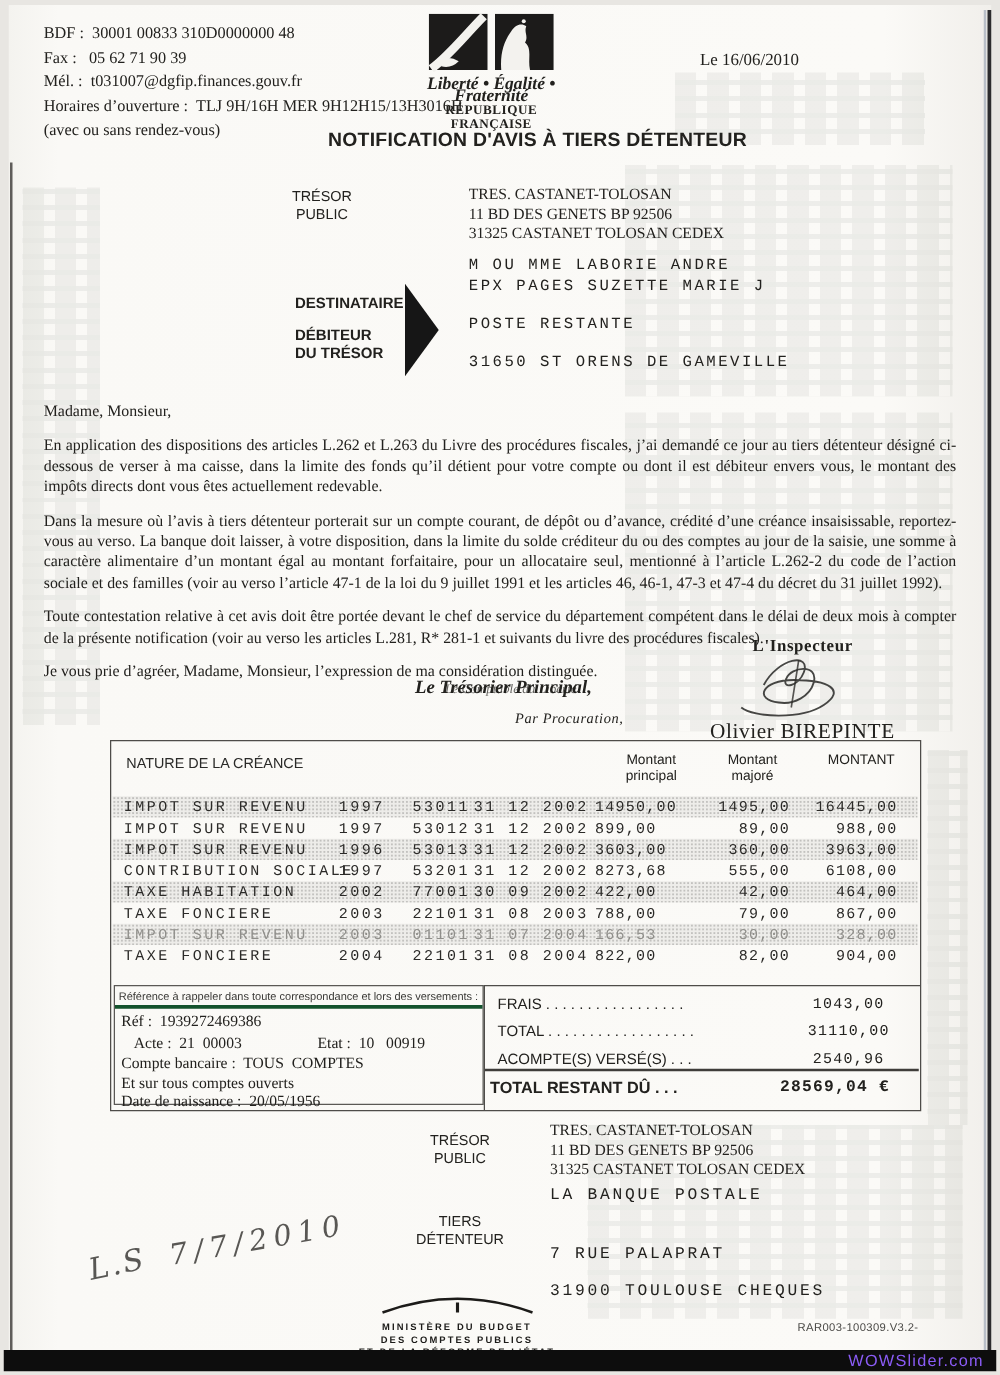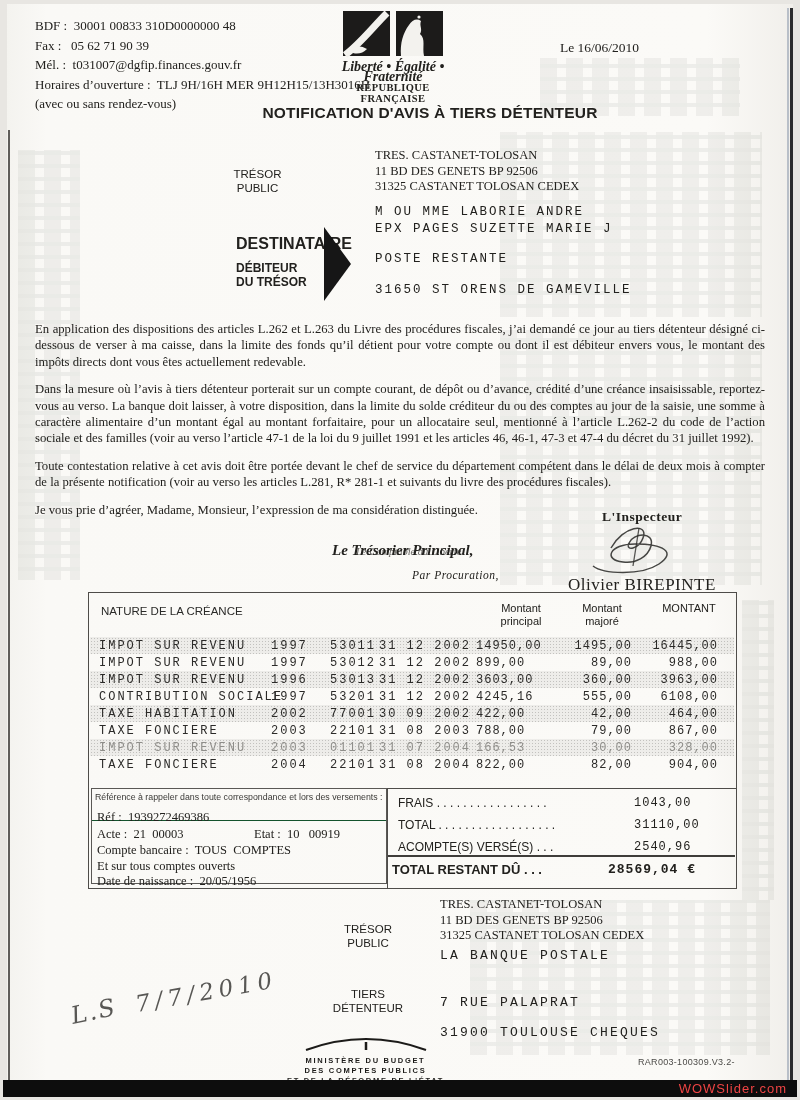--- a/index.html
+++ b/index.html
@@ -8,41 +8,41 @@
   .page{position:absolute;left:7px;top:4px;width:786px;height:1078px;
         background:linear-gradient(90deg,#f4f3ef 0,#faf9f6 40px,#fbfaf7 700px,#f1efeb 786px);}
   .abs{position:absolute;}
   .serif{font-family:"Liberation Serif","DejaVu Serif",serif;}
   .sans{font-family:"Liberation Sans","DejaVu Sans",sans-serif;}
   .mono{font-family:"Liberation Mono","DejaVu Sans Mono",monospace;}
   .pre{white-space:pre;}
   .b{font-weight:bold;}
   .i{font-style:italic;}
   .center{text-align:center;}
-  .right{text-align:left;}
+  .right{text-align:center;}
 
   
   .edge-left{position:absolute;left:8px;top:130px;width:2px;height:950px;background:#44423f;opacity:.85;}
   .edge-right{position:absolute;left:790px;top:8px;width:3px;height:1074px;background:#2c2c2e;}
   .edge-right-inner{position:absolute;left:787px;top:8px;width:2px;height:1074px;background:#8a97ab;opacity:.55;}
 
   
   .bleed{position:absolute;z-index:1;pointer-events:none;opacity:.07;filter:blur(.4px);
     background-image:
       repeating-linear-gradient(0deg, transparent 0 9px, rgba(20,40,25,.8) 9px 13px),
       repeating-linear-gradient(90deg, rgba(20,30,20,.7) 0 17px, transparent 17px 26px);}
 
   .content{position:absolute;inset:0;z-index:2;}
 
   .hdr-line{font-size:13px;line-height:19.5px;}
   .title{font-size:15.5px;letter-spacing:.2px;}
 
   .addr-serif{font-size:12.5px;line-height:15.5px;}
   .mono-line{font-size:12.5px;letter-spacing:2px;}
-  .side-label{font-size:11.5px;line-height:13.5px;margin-top:16px;}
+  .side-label{font-size:11.5px;line-height:13.5px;}
   .arrow{width:0;height:0;border-top:37px solid transparent;border-bottom:37px solid transparent;
          border-left:27px solid #161616;}
 
   .bodytext{width:730px;font-size:12.7px;line-height:16.4px;text-align:justify;}
   .bodytext p{margin:0 0 11px 0;}
 
   
   .tbox{left:88px;top:592px;width:649px;height:297px;border:1.5px solid #4e4c49;box-sizing:border-box;}
   .thead{font-size:11.5px;color:#2a2a28;}
   .thead-small{font-size:11px;line-height:12.5px;}
@@ -53,35 +53,35 @@
   .trow .c-code{left:240px;}
   .trow .c-date{left:289px;text-align:center;}
   .trow .c-p{left:386px;width:84px;text-align:left;letter-spacing:1px;}
   .trow .c-m{left:476px;width:66px;text-align:right;letter-spacing:1px;}
   .trow .c-t{left:548px;width:80px;text-align:right;letter-spacing:1px;}
   .shaded{background-color:rgba(30,30,30,.06);
     background-image:radial-gradient(rgba(40,40,38,.22) .8px, transparent .9px);background-size:3px 3px;}
   .faded span{color:#8f8e8a;}
 
   .refbox{left:2px;top:195px;width:296px;height:96px;border:1px solid #5a5855;box-sizing:border-box;}
-  .refhead{font-size:8.8px;padding:3px 2px 18px 3px;border-bottom:1px solid #14532d;color:#3a3936;}
+  .refhead{font-size:8.8px;padding:3px 2px 2px 3px;border-bottom:3px solid #14532d;color:#3a3936;}
   .refline{font-size:12.5px;line-height:16.5px;}
 
   .totbox{left:298px;top:195px;width:349px;height:100px;border-left:1.5px solid #4e4c49;
           border-top:1.5px solid #4e4c49;box-sizing:border-box;}
   .totlbl{font-size:12px;}
   .totval{font-size:12px;letter-spacing:1px;}
   .sep{left:0;top:66px;width:347px;border-top:2px solid #3f3d3a;}
   .restlbl{font-size:13px;}
   .restval{font-size:13px;letter-spacing:1px;}
 
   .ministry-line{font-size:7.5px;letter-spacing:1.7px;line-height:10px;font-weight:bold;color:#1c1b19;}
   .rar{font-size:9px;color:#4c4b48;letter-spacing:.3px;}
   .bottom-bar{position:absolute;left:3px;top:1080px;width:794px;height:17px;background:#0d0d0d;z-index:3;}
-  .watermark{position:absolute;right:10px;top:1px;font-size:13px;letter-spacing:1px;color:#ef4444;
+  .watermark{position:absolute;right:10px;top:1px;font-size:13px;letter-spacing:1px;color:#8b5cf6;
              font-family:"Liberation Sans","DejaVu Sans",sans-serif;}
 </style>
 </head>
 <body>
 
 <div class="stage">
   <div class="page"></div>
 
   <div class="bleed" style="left:500px;top:132px;width:262px;height:185px;"></div>
   <div class="bleed" style="left:540px;top:58px;width:200px;height:58px;"></div>
@@ -126,28 +126,29 @@
       <div>TRES. CASTANET-TOLOSAN</div>
       <div>11 BD DES GENETS BP 92506</div>
       <div>31325 CASTANET TOLOSAN CEDEX</div>
     </div>
 
     <div class="abs mono mono-line pre" style="left:375px;top:205px;">M OU MME LABORIE ANDRE</div>
     <div class="abs mono mono-line pre" style="left:375px;top:222px;">EPX PAGES SUZETTE MARIE J</div>
     <div class="abs mono mono-line pre" style="left:375px;top:252px;">POSTE RESTANTE</div>
     <div class="abs mono mono-line pre" style="left:375px;top:283px;">31650 ST ORENS DE GAMEVILLE</div>
 
-    <div class="abs sans b" style="left:236px;top:235px;font-size:16px;">DESTINATAIRE</div>
+    <div class="abs sans b" style="left:236px;top:235px;font-size:12px;">DESTINATAIRE</div>
     <div class="abs sans b" style="left:236px;top:261px;font-size:12px;line-height:14px;">
       <div>DÉBITEUR</div>
       <div>DU TRÉSOR</div>
     </div>
     <div class="abs arrow" style="left:324px;top:227px;"></div>
 
     <div class="abs bodytext" style="left:35px;top:321px;">
+      <p style="text-align:left;">Madame, Monsieur,</p>
       <p>En application des dispositions des articles L.262 et L.263 du Livre des procédures fiscales, j’ai demandé ce jour au tiers détenteur désigné ci-dessous de verser à ma caisse, dans la limite des fonds qu’il détient pour votre compte ou dont il est débiteur envers vous, le montant des impôts directs dont vous êtes actuellement redevable.</p>
       <p>Dans la mesure où l’avis à tiers détenteur porterait sur un compte courant, de dépôt ou d’avance, crédité d’une créance insaisissable, reportez-vous au verso. La banque doit laisser, à votre disposition, dans la limite du solde créditeur du ou des comptes au jour de la saisie, une somme à caractère alimentaire d’un montant égal au montant forfaitaire, pour un allocataire seul, mentionné à l’article L.262-2 du code de l’action sociale et des familles (voir au verso l’article 47-1 de la loi du 9 juillet 1991 et les articles 46, 46-1, 47-3 et 47-4 du décret du 31 juillet 1992).</p>
       <p>Toute contestation relative à cet avis doit être portée devant le chef de service du département compétent dans le délai de deux mois à compter de la présente notification (voir au verso les articles L.281, R* 281-1 et suivants du livre des procédures fiscales).</p>
       <p style="text-align:left;">Je vous prie d’agréer, Madame, Monsieur, l’expression de ma considération distinguée.</p>
     </div>
 
     <div class="abs serif b" style="left:602px;top:509px;font-size:13.5px;letter-spacing:.5px;">L'Inspecteur</div>
     <div class="abs serif b i" style="left:332px;top:542px;font-size:15px;">Le Trésorier Principal,</div>
     <div class="abs serif i" style="left:356px;top:546px;font-size:10.5px;opacity:.7;">Le Comptable du Liberté</div>
     <div class="abs serif i" style="left:412px;top:569px;font-size:11.5px;letter-spacing:.5px;">Par Procuration,</div>
@@ -195,21 +196,21 @@
           <span class="c-date pre">31 12 2002</span>
           <span class="c-p">3603,00</span>
           <span class="c-m">360,00</span>
           <span class="c-t">3963,00</span>
       </div>
       <div class="trow mono" style="top:95px;">
         <span class="c-nat">CONTRIBUTION SOCIALE</span>
           <span class="c-yr">1997</span>
           <span class="c-code">53201</span>
           <span class="c-date pre">31 12 2002</span>
-          <span class="c-p">4245,16</span>
+          <span class="c-p">8273,68</span>
           <span class="c-m">555,00</span>
           <span class="c-t">6108,00</span>
       </div>
       <div class="trow mono shaded" style="top:112px;">
         <span class="c-nat">TAXE HABITATION</span>
           <span class="c-yr">2002</span>
           <span class="c-code">77001</span>
           <span class="c-date pre">30 09 2002</span>
           <span class="c-p">422,00</span>
           <span class="c-m">42,00</span>
@@ -239,21 +240,21 @@
           <span class="c-code">22101</span>
           <span class="c-date pre">31 08 2004</span>
           <span class="c-p">822,00</span>
           <span class="c-m">82,00</span>
           <span class="c-t">904,00</span>
       </div>
 
       <div class="abs refbox">
         <div class="sans refhead">Référence à rappeler dans toute correspondance et lors des versements :</div>
         <div class="abs serif refline pre" style="left:5px;top:20px;">Réf :  1939272469386</div>
-        <div class="abs serif refline pre" style="left:5px;top:37px;text-align:right;">Acte :  21  00003</div>
+        <div class="abs serif refline pre" style="left:15px;top:37px;text-align:right;">Acte :  21  00003</div>
         <div class="abs serif refline pre" style="left:162px;top:37px;">Etat :  10   00919</div>
         <div class="abs serif refline pre" style="left:5px;top:53px;">Compte bancaire :  TOUS  COMPTES</div>
         <div class="abs serif refline pre" style="left:5px;top:69px;">Et sur tous comptes ouverts</div>
         <div class="abs serif refline pre" style="left:5px;top:84px;">Date de naissance :  20/05/1956</div>
       </div>
 
       <div class="abs totbox">
         <div class="abs sans totlbl pre" style="left:10px;top:7px;">FRAIS . . . . . . . . . . . . . . . . .</div>
         <div class="abs mono totval right" style="right:12px;top:7px;width:90px;">1043,00</div>
         <div class="abs sans totlbl pre" style="left:10px;top:29px;">TOTAL . . . . . . . . . . . . . . . . . .</div>

